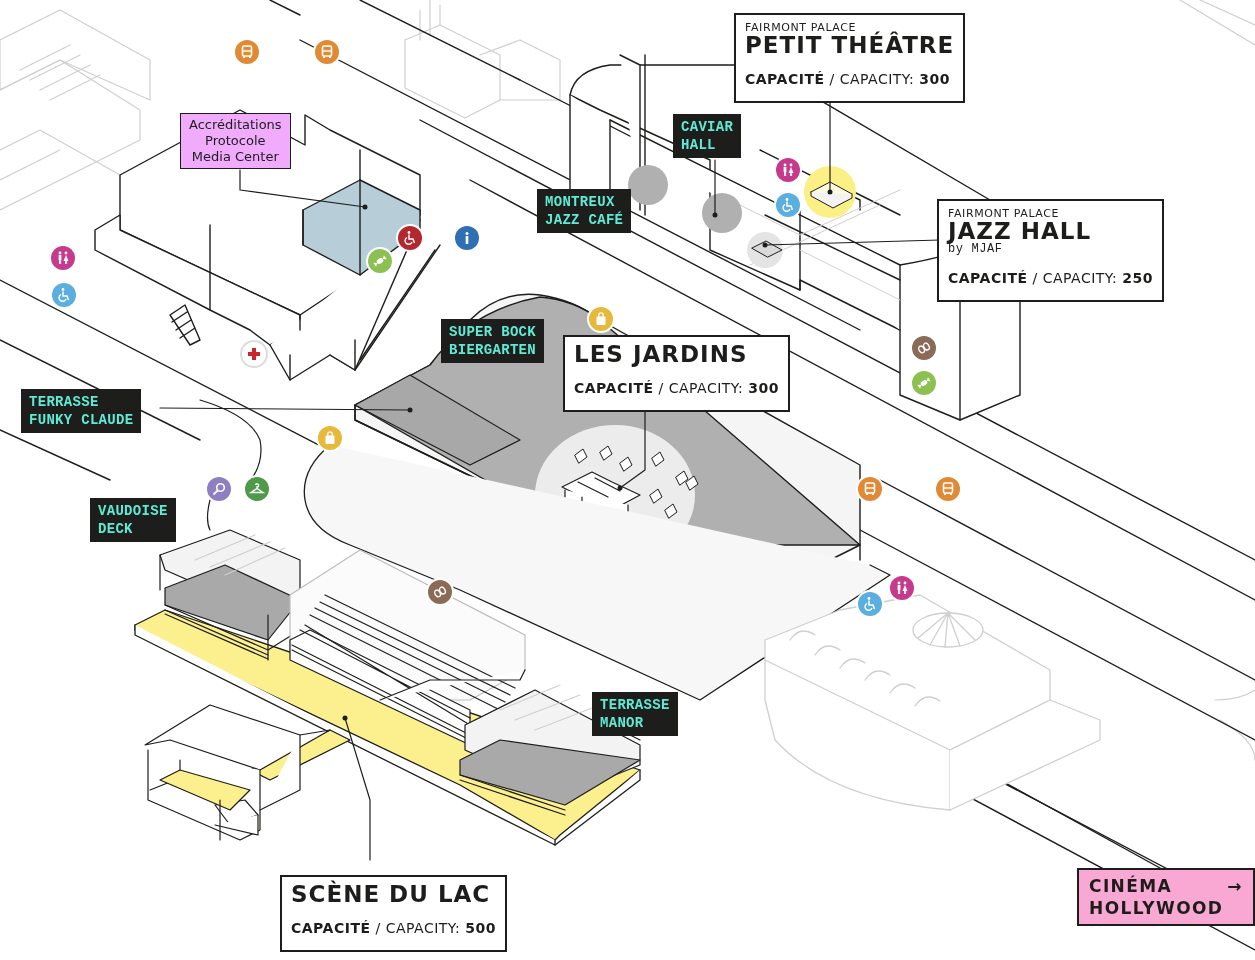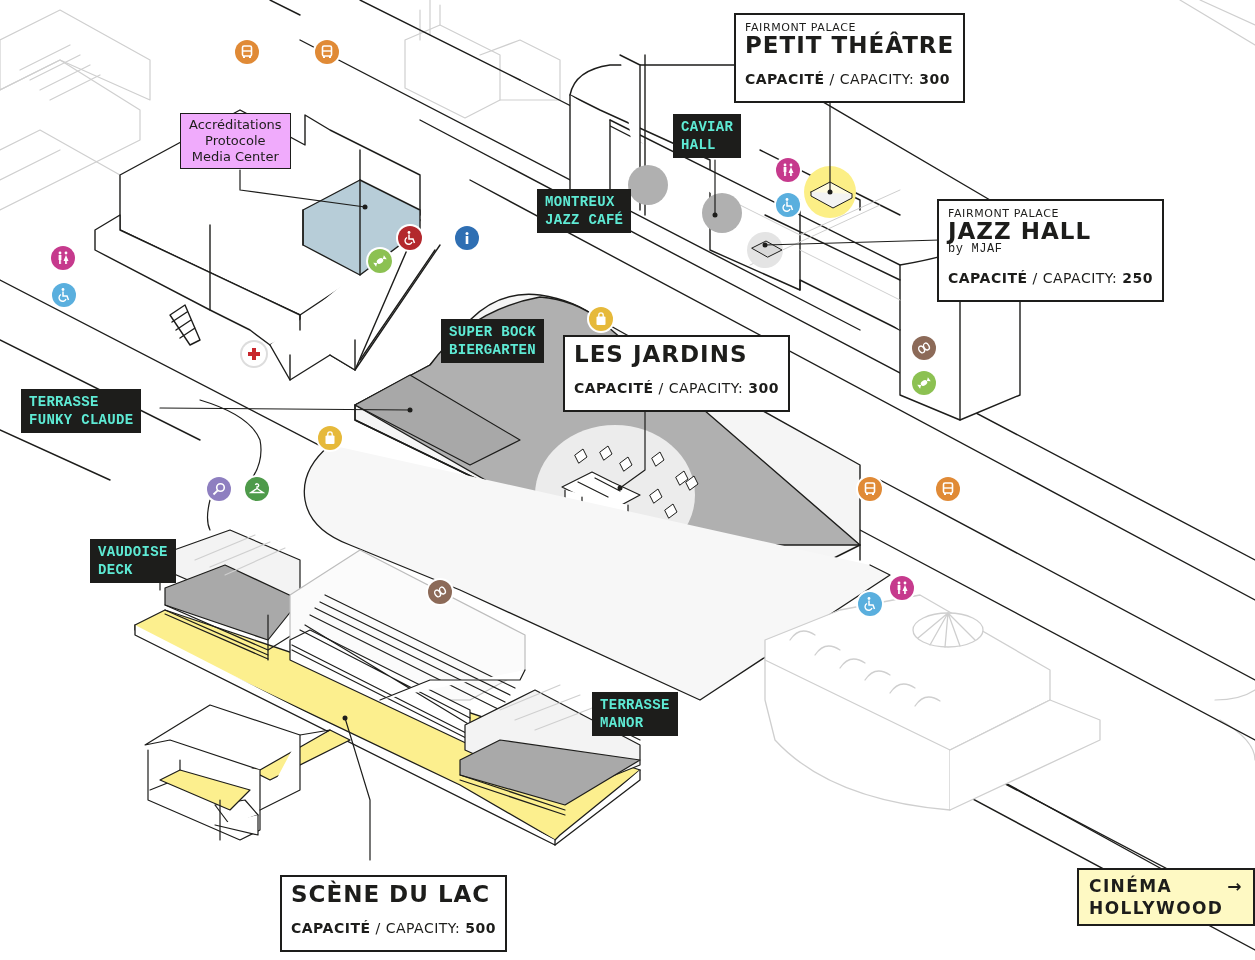--- a/index.html
+++ b/index.html
@@ -20,21 +20,21 @@
     letter-spacing: 1px; line-height: 23px; white-space: nowrap; }
   .venue-box .by { font-size: 12px; letter-spacing: 0.6px; line-height: 13px; font-family: Liberation Mono, monospace; }
   .venue-box .cap { font-size: 14px; letter-spacing: 0.5px; margin-top: 14px; white-space: nowrap; }
   .venue-box .cap b { font-weight: bold; }
 
   .blue-label { position: absolute; background: #f0abfc; border: 1.5px solid #1d1d1b;
     color: #1d1d1b; font-size: 13px; line-height: 16px; text-align: center;
     padding: 3px 8px; cursor: pointer; }
   .blue-label span { display: block; white-space: nowrap; }
 
-  .cinema-box { position: absolute; background: #fef9c3; border: 2px solid #1d1d1b;
+  .cinema-box { position: absolute; background: #f9a8d4; border: 2px solid #1d1d1b;
     padding: 5px 10px; font-weight: bold; font-size: 17px; letter-spacing: 1.4px;
     line-height: 22px; color: #1d1d1b; cursor: pointer; }
   .cinema-box .row { display: flex; justify-content: space-between; white-space: nowrap; }
 
   .poi { position: absolute; width: 24px; height: 24px; border-radius: 50%;
     display: flex; align-items: center; justify-content: center; color: #fff;
     font-size: 13px; font-weight: bold; box-shadow: 0 0 0 2px #ffffff; cursor: pointer; }
   .poi svg { width: 16px; height: 16px; display: block; }
 </style>
 </head>
@@ -258,21 +258,21 @@
   <span>JAZZ CAFÉ</span>
 </div>
 <div class="dark-label" style="left:418px; top:319px;margin-left:23px;">
   <span>SUPER BOCK</span>
   <span>BIERGARTEN</span>
 </div>
 <div class="dark-label" style="left:21px; top:389px;">
   <span>TERRASSE</span>
   <span>FUNKY CLAUDE</span>
 </div>
-<div class="dark-label" style="left:90px; top:539px;">
+<div class="dark-label" style="left:90px; top:498px;">
   <span>VAUDOISE</span>
   <span>DECK</span>
 </div>
 <div class="dark-label" style="left:592px; top:692px;">
   <span>TERRASSE</span>
   <span>MANOR</span>
 </div>
 
 <div class="cinema-box" style="left:1077px; top:868px; width:154px;">
   <div class="row">

